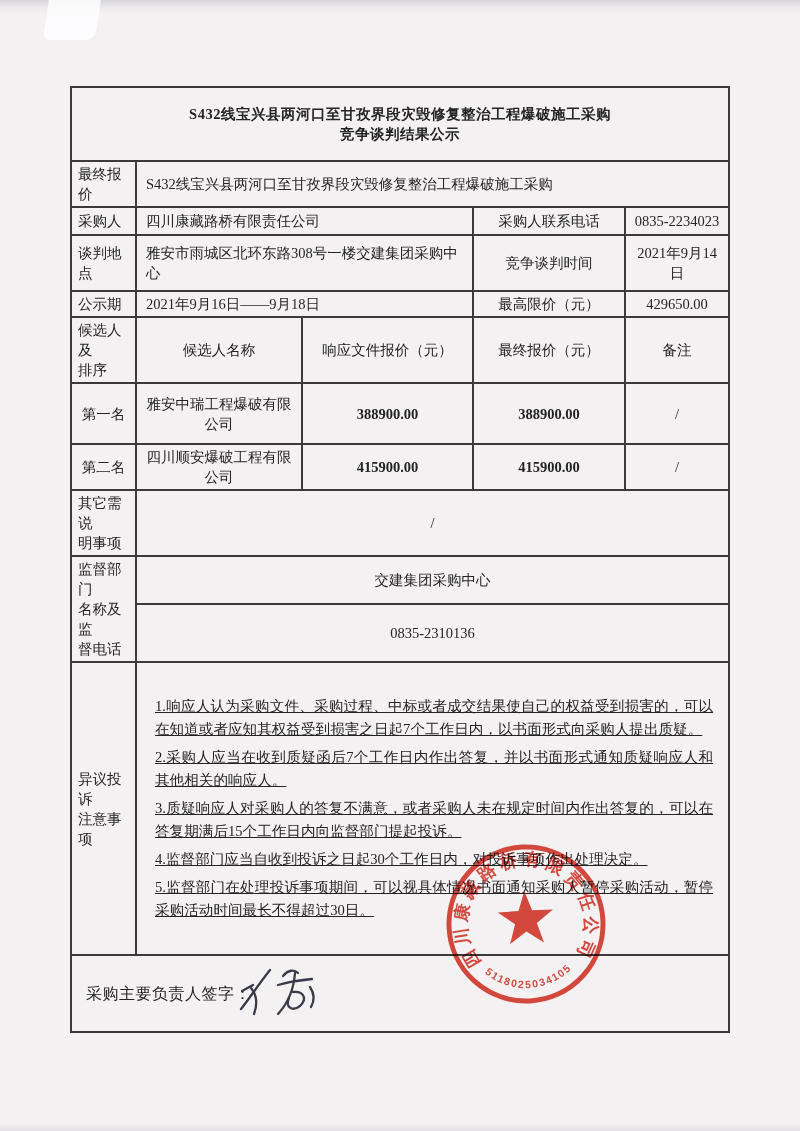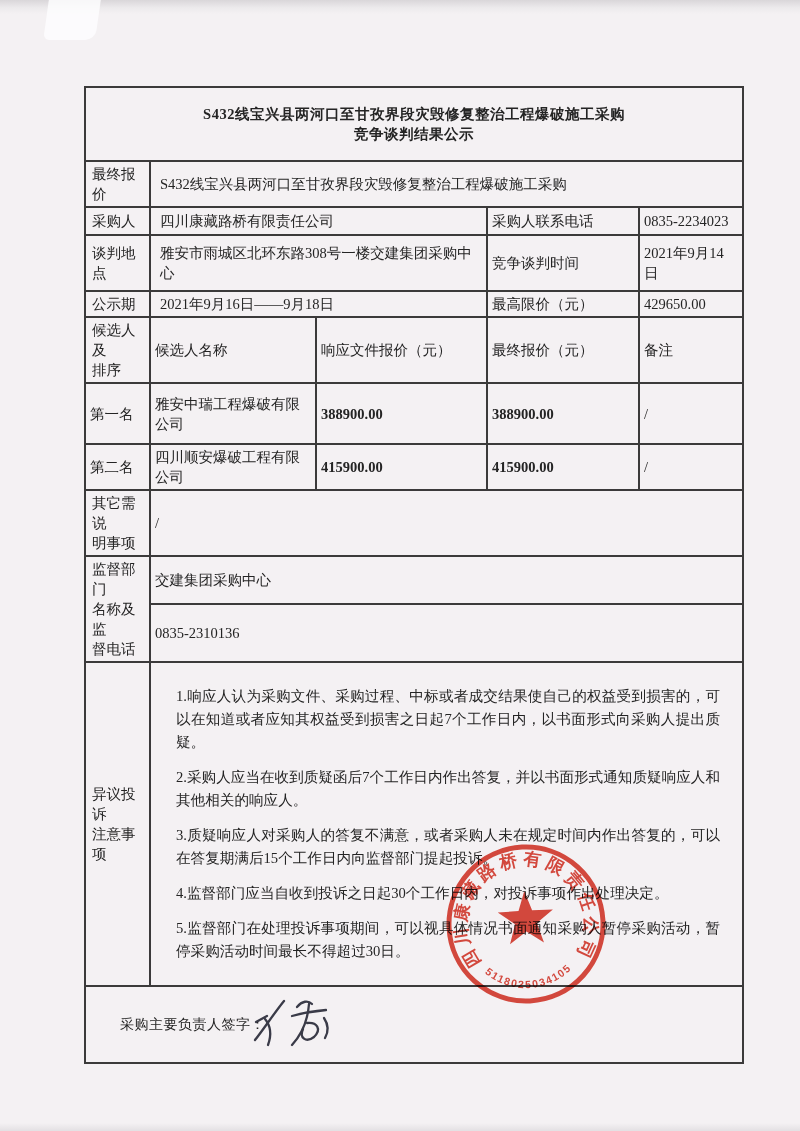--- a/index.html
+++ b/index.html
@@ -27,21 +27,21 @@
     pointer-events:none;
   }
   .fold-artifact {
     position:absolute; left:46px; top:0; width:52px; height:40px;
     background:#fdfdfe; transform:skewX(-8deg);
     border-radius:0 0 10px 6px;
     opacity:.85;
   }
 
   table.doc {
-    position:absolute; left:84px; top:86px;
+    position:absolute; left:70px; top:86px;
     width:658px;
     border-collapse:collapse;
     table-layout:fixed;
   }
   table.doc td {
     border:2px solid #3b3a3a;
     vertical-align:middle;
     font-size:14.5px;
     line-height:1.38;
     padding:2px 4px;
@@ -51,32 +51,32 @@
     text-align:center;
     font-weight:700;
     font-size:21px;
     line-height:1.62;
     letter-spacing:.5px;
     padding:4px 8px !important;
   }
   .lbl  { padding-left:6px !important; }
   .pre  { white-space:pre-line; }
   .left { text-align:left; padding-left:9px !important; }
-  .c    { }
+  .c    { text-align:center; }
   .num  { font-size:13px;font-weight:bold; }
   .num-sm { font-size:12.5px;font-family:Liberation Serif, serif; }
   .cand { font-size:13.5px; }
   .obj-cell { padding:10px 10px 10px 13px !important; vertical-align:middle; }
-  .obj-cell p { margin:12px; text-align:justify; line-height:1.58; font-size:14.6px; }
+  .obj-cell p { margin:5px; text-align:justify; line-height:1.58; font-size:14.6px;text-decoration:underline; }
   .sup-c { text-align:center; }
 
   .sign-cell { position:relative; padding:0 !important; }
   .sign-label {
     position:absolute; left:14px; top:50%; transform:translateY(-50%);
-    font-size:14px; letter-spacing:.5px;margin-left:20px;
+    font-size:16px; letter-spacing:.5px;
   }
   .signature-svg { position:absolute; left:163px; top:9px; }
 
   .stamp {
     position:absolute; left:440px; top:838px;
     width:172px; height:172px;
     mix-blend-mode:multiply;
     opacity:.9;
     transform:rotate(-3deg);
     pointer-events:none;

